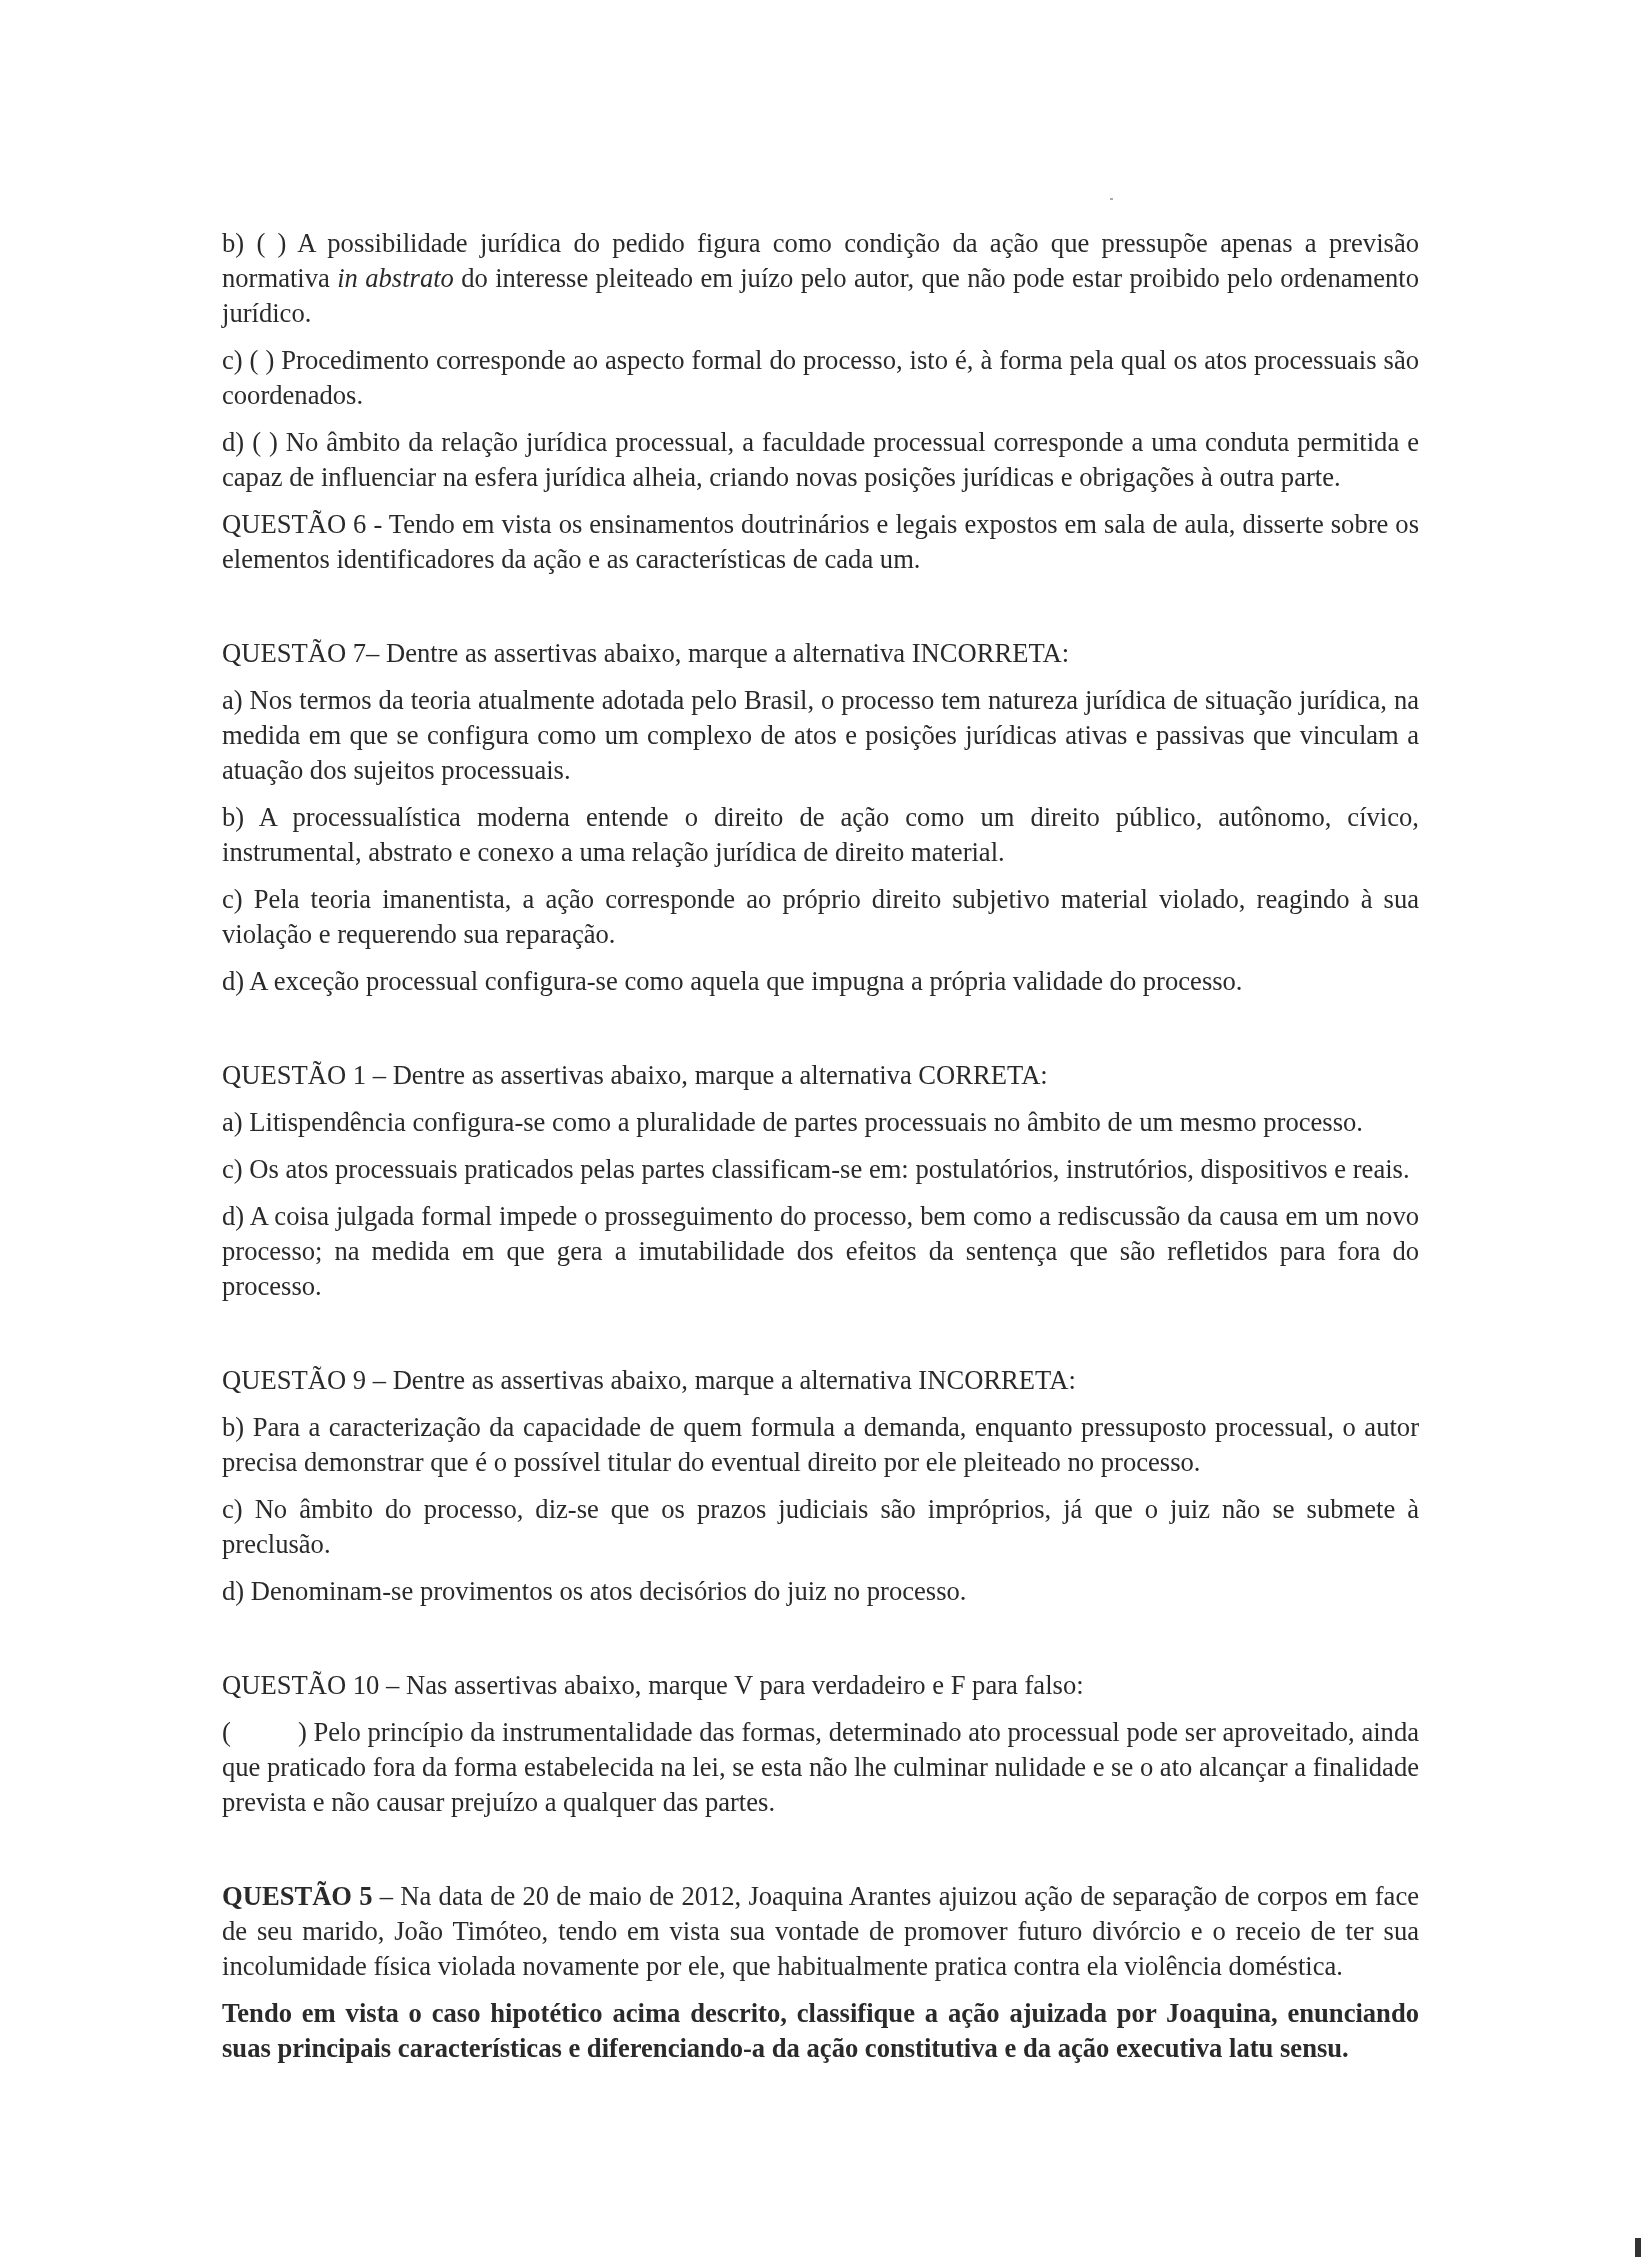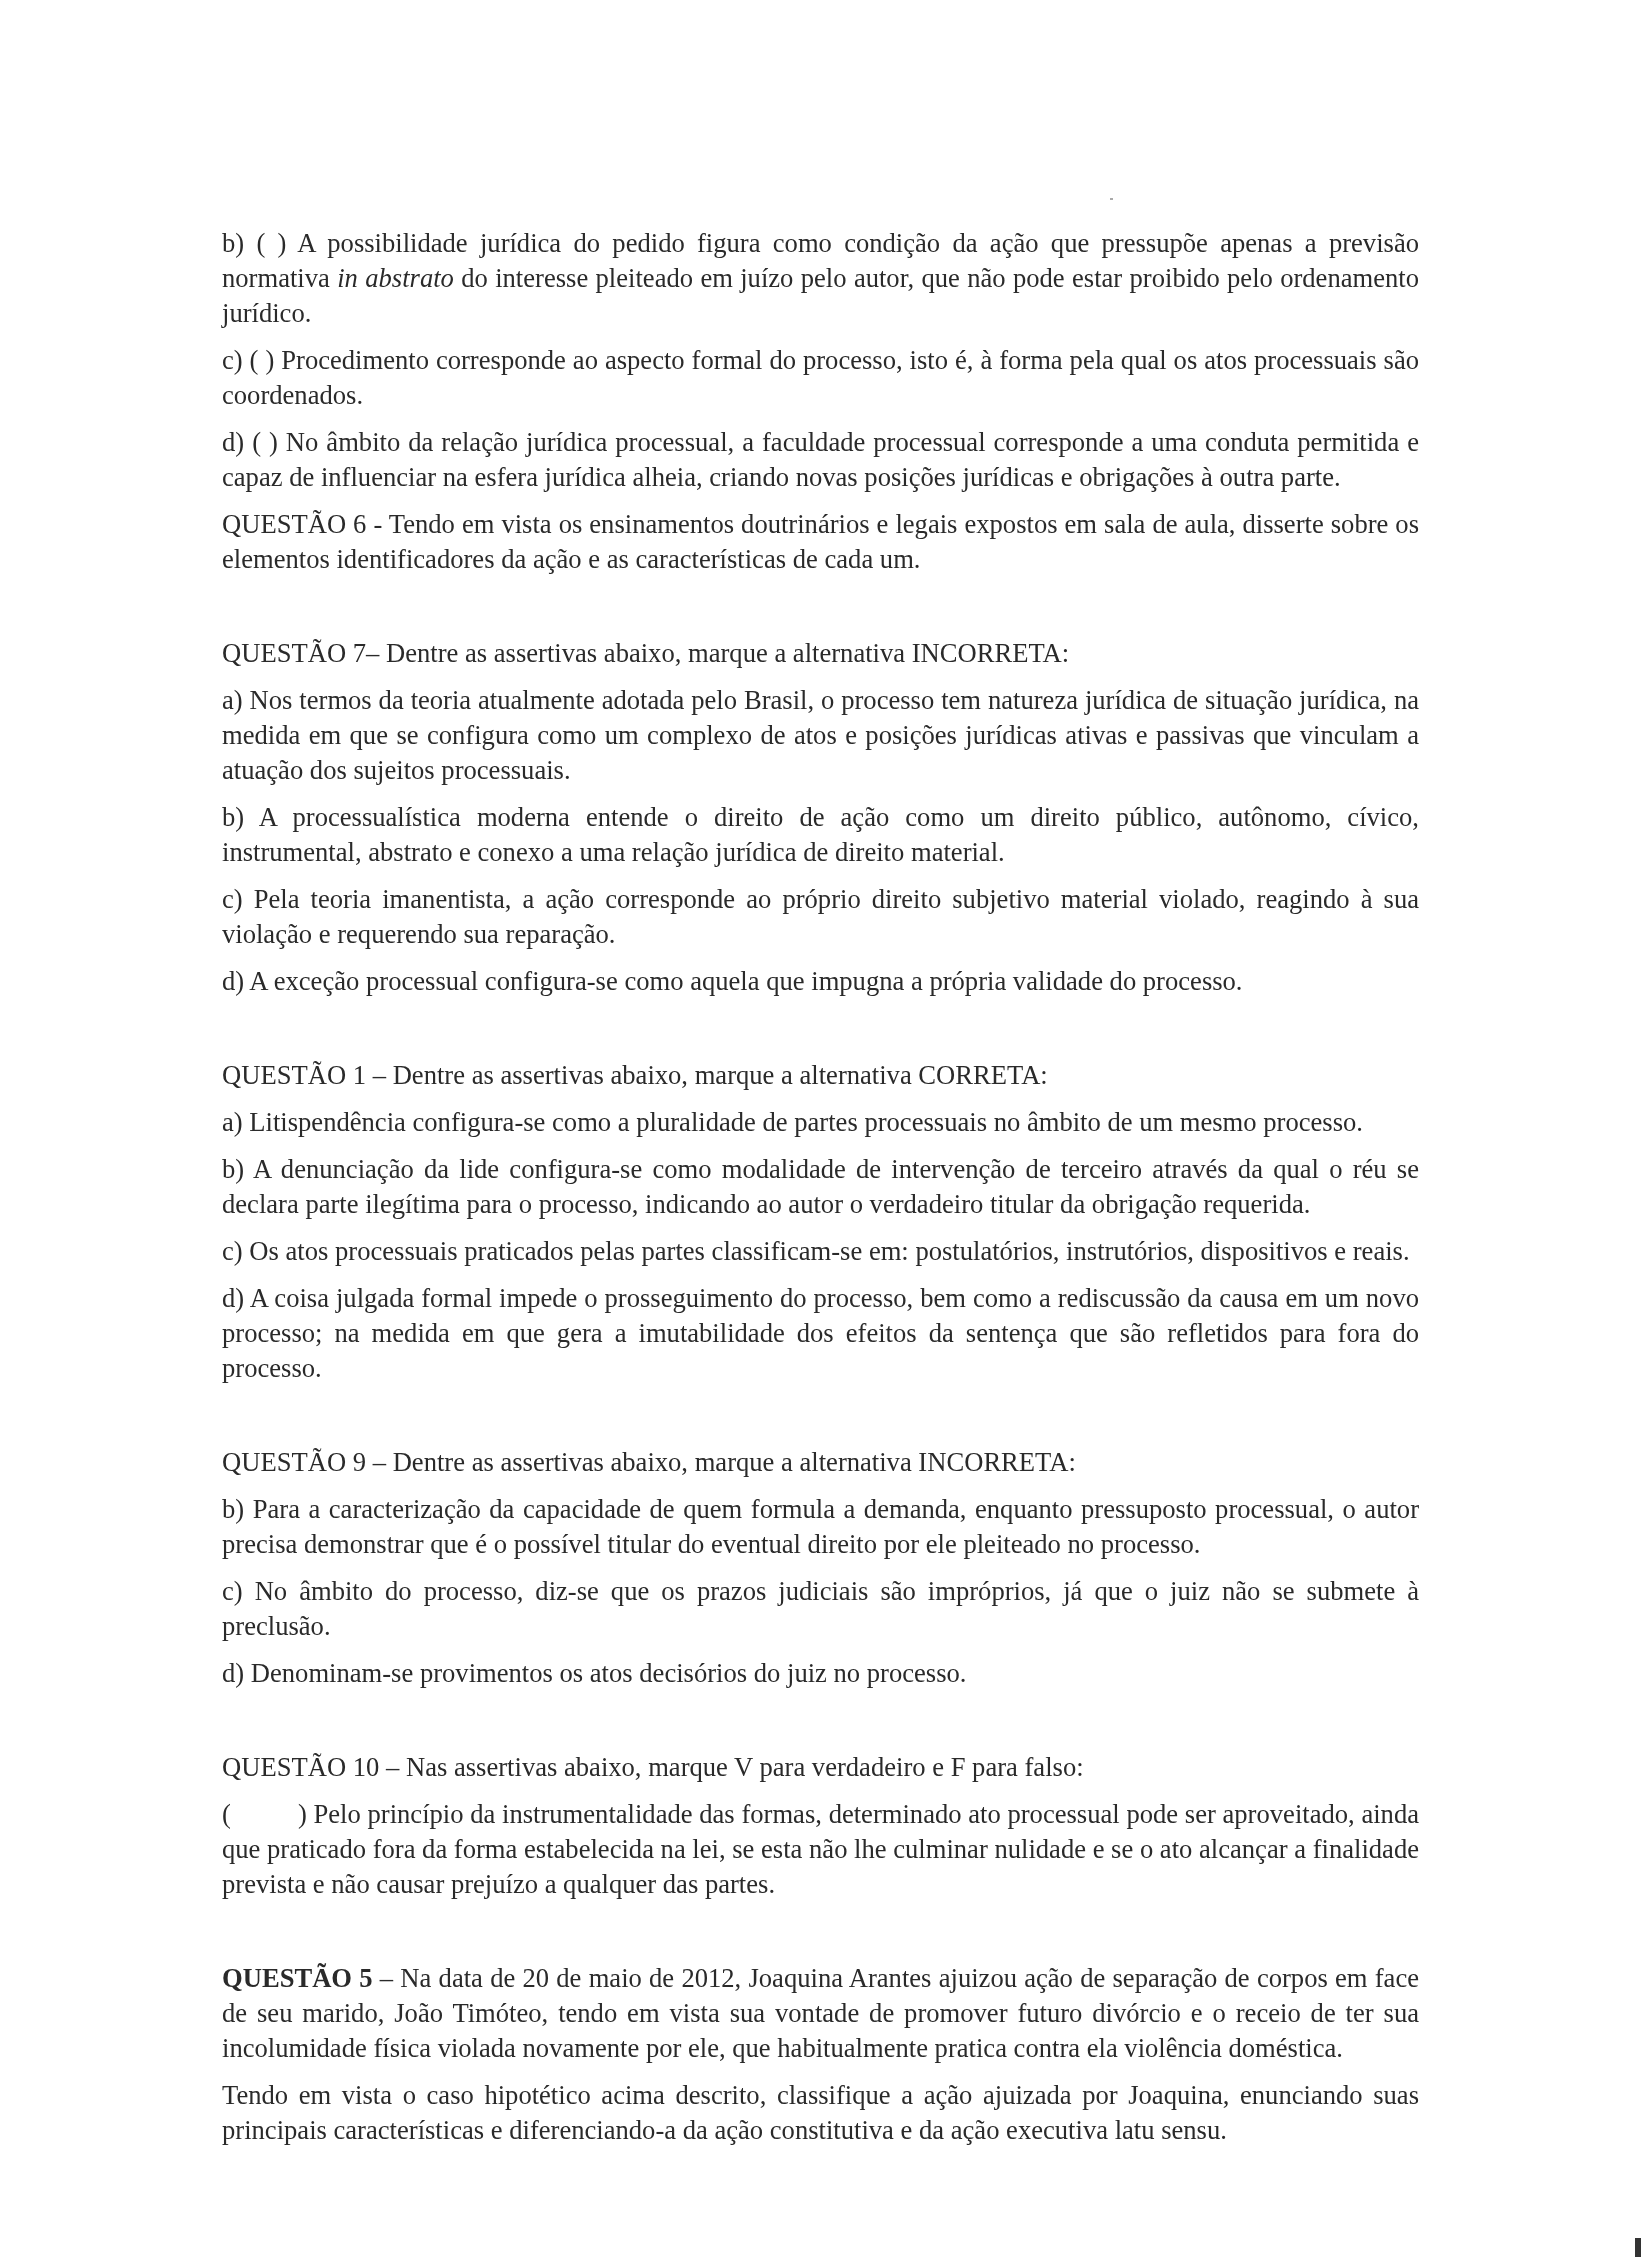--- a/index.html
+++ b/index.html
@@ -7,21 +7,21 @@
   .page {
     position: absolute; left: 210px; top: 214px; width: 1221px;
     font-family: "Liberation Serif", serif;
     font-size: 26.6px; line-height: 35px; color: #2a2a2a;
     text-align: justify;
   }
   .page p { margin: 12px; }
   .q-heading { font-weight: normal; text-align: left; }
   .gap { height: 35px; }
   .opt { margin: 0; }
-  .bold-par { font-weight: normal; }
+  .bold-par { font-weight: bold; }
   .edge-mark {
     position: absolute; right: 0; top: 2238px; width: 5.8px; height: 19.3px; background: #333;
   }
   .speck { position: absolute; width: 2.9px; height: 1.9px; background: #aaa; }
 </style>
 </head>
 <body>
 
 <div class="page">
 
@@ -43,21 +43,20 @@
 
   <p class="q-heading">QUESTÃO 7– Dentre as assertivas abaixo, marque a alternativa INCORRETA:</p>
   <p class="opt">a) Nos termos da teoria atualmente adotada pelo Brasil, o processo tem natureza jurídica de situação jurídica, na medida em que se configura como um complexo de atos e posições jurídicas ativas e passivas que vinculam a atuação dos sujeitos processuais.</p>
   <p class="opt">b) A processualística moderna entende o direito de ação como um direito público, autônomo, cívico, instrumental, abstrato e conexo a uma relação jurídica de direito material.</p>
   <p class="opt">c)  Pela teoria imanentista, a ação corresponde ao próprio direito subjetivo material violado, reagindo à sua violação e requerendo sua reparação.</p>
   <p class="opt">d) A exceção processual configura-se como aquela que impugna a própria validade do processo.</p>
   <div class="gap"></div>
 
   <p class="q-heading">QUESTÃO 1 – Dentre as assertivas abaixo, marque a alternativa CORRETA:</p>
   <p class="opt">a) Litispendência configura-se como a pluralidade de partes processuais no âmbito de um mesmo processo.</p>
-  <p class="opt">b) A denunciação da lide configura-se como modalidade de intervenção de terceiro através da qual o réu se declara parte ilegítima para o processo, indicando ao autor o verdadeiro titular da obrigação requerida.</p>
   <p class="opt">c) Os atos processuais praticados pelas partes classificam-se em: postulatórios, instrutórios, dispositivos e reais.</p>
   <p class="opt">d) A coisa julgada formal impede o prosseguimento do processo, bem como a rediscussão da causa em um novo processo; na medida em que gera a imutabilidade dos efeitos da sentença que são refletidos para fora do processo.</p>
   <div class="gap"></div>
 
   <p class="q-heading">QUESTÃO 9 – Dentre as assertivas abaixo, marque a alternativa INCORRETA:</p>
   <p class="opt">b)  Para a caracterização da capacidade de quem formula a demanda, enquanto pressuposto processual, o autor precisa demonstrar que é o possível titular do eventual direito por ele pleiteado no processo.</p>
   <p class="opt">c)  No âmbito do processo, diz-se que os prazos judiciais são impróprios, já que o juiz não se submete à preclusão.</p>
   <p class="opt">d) Denominam-se provimentos os atos decisórios do juiz no processo.</p>
   <div class="gap"></div>
 

